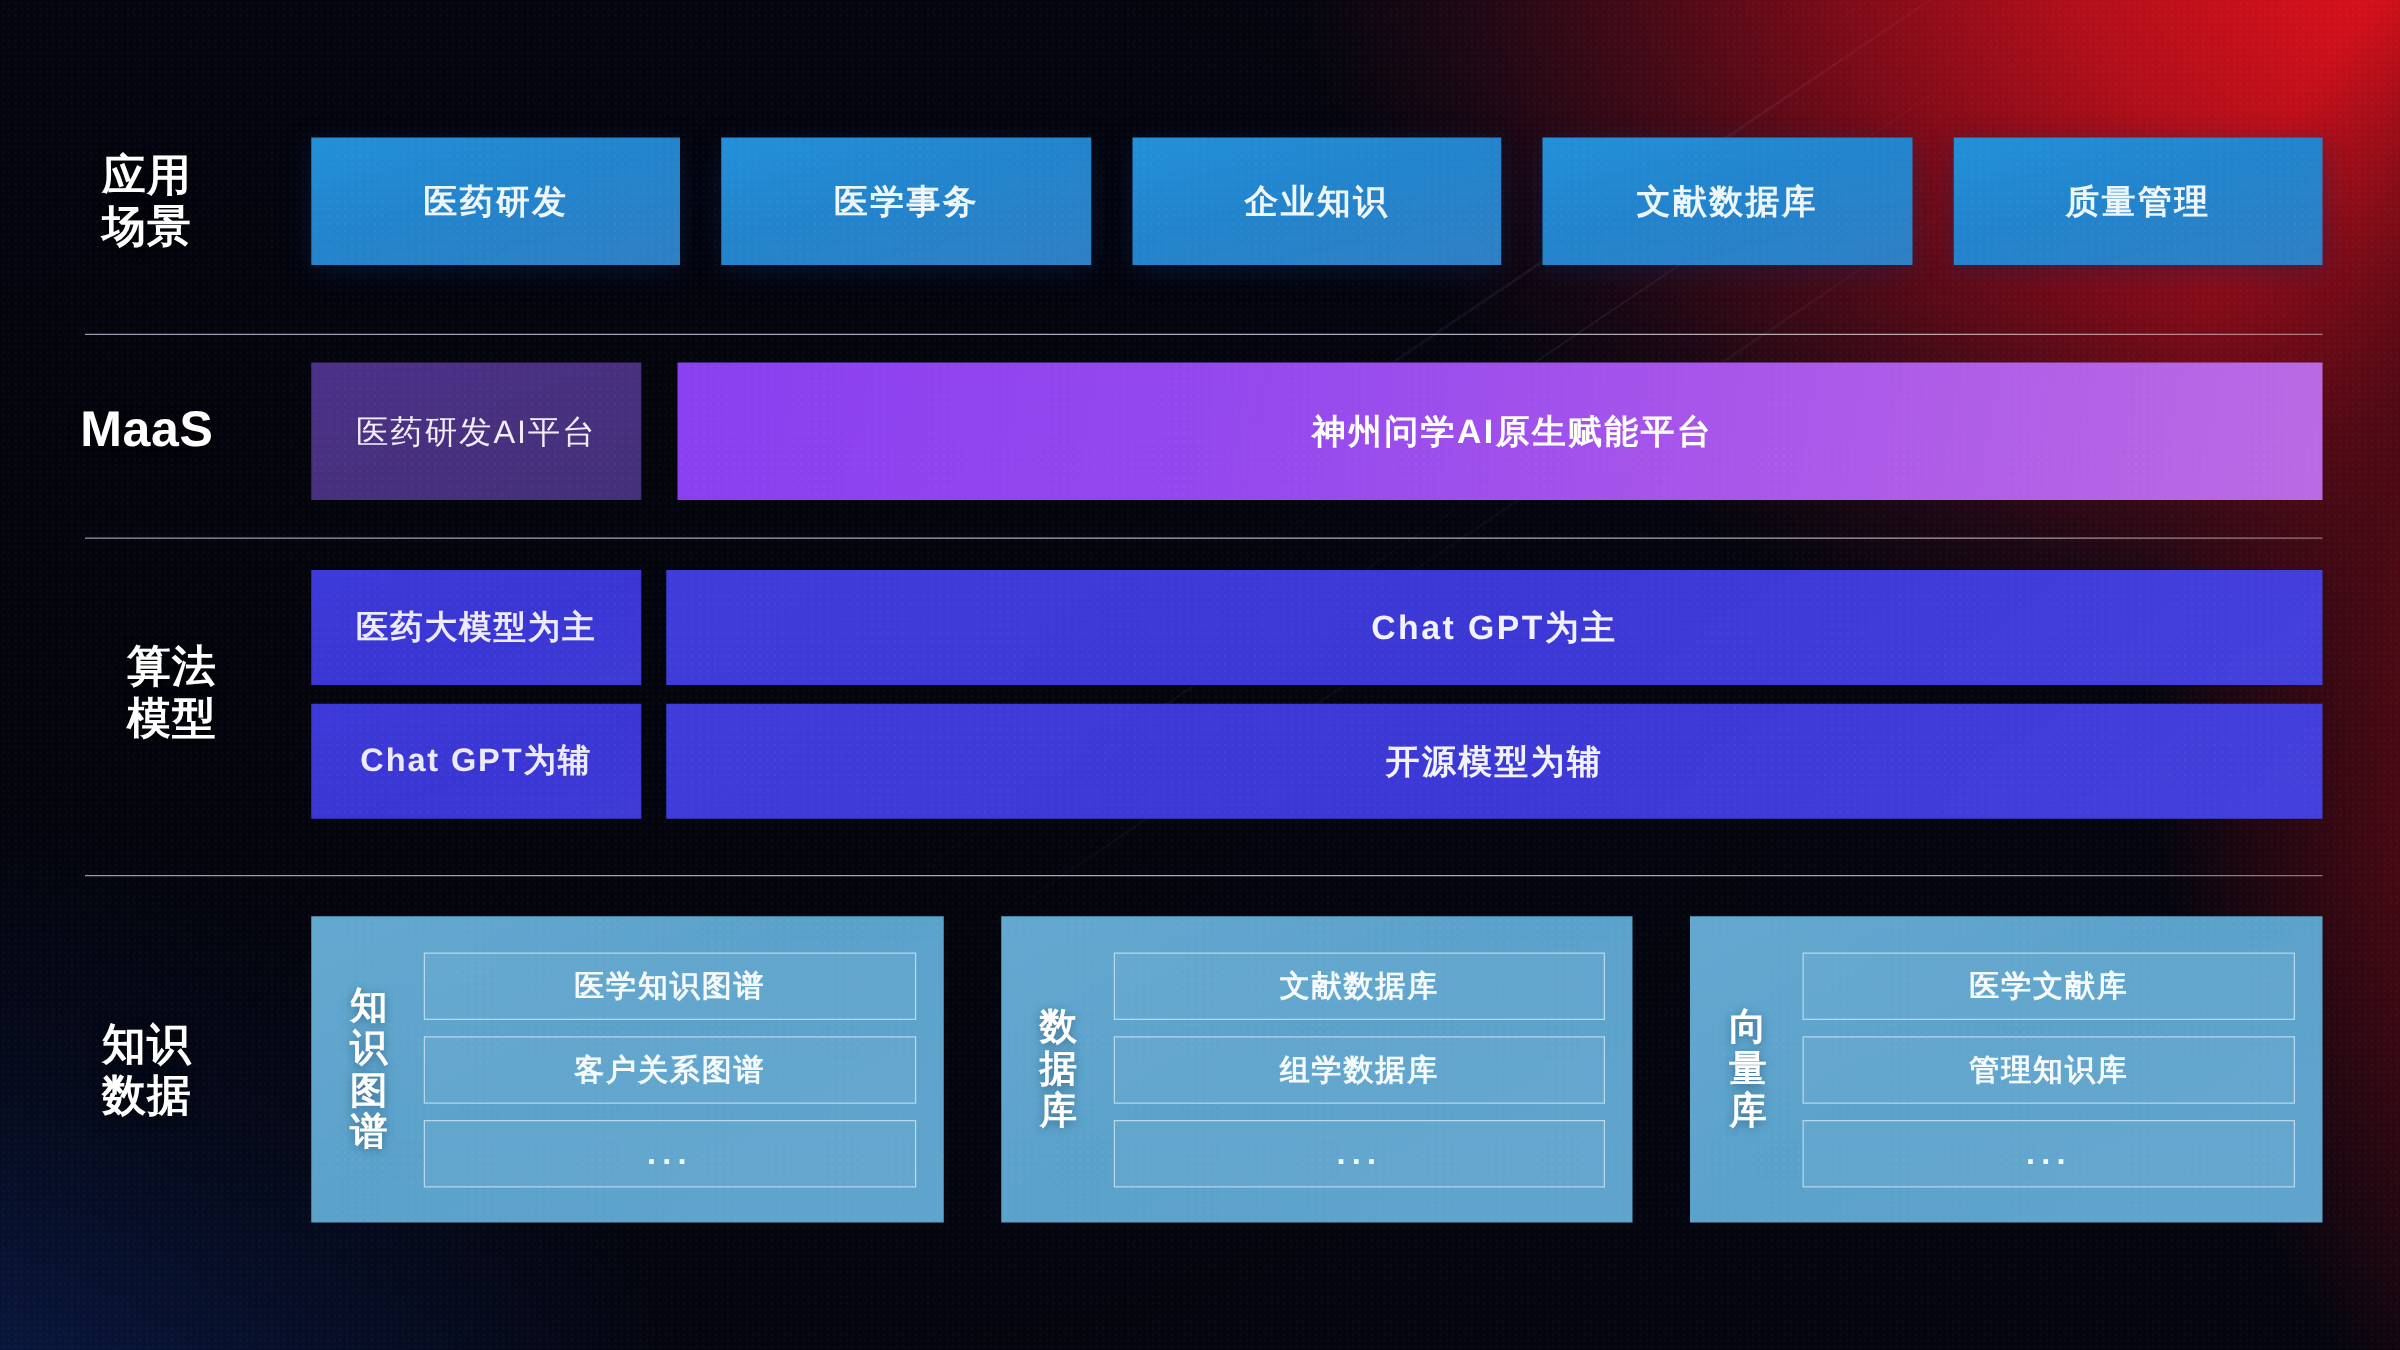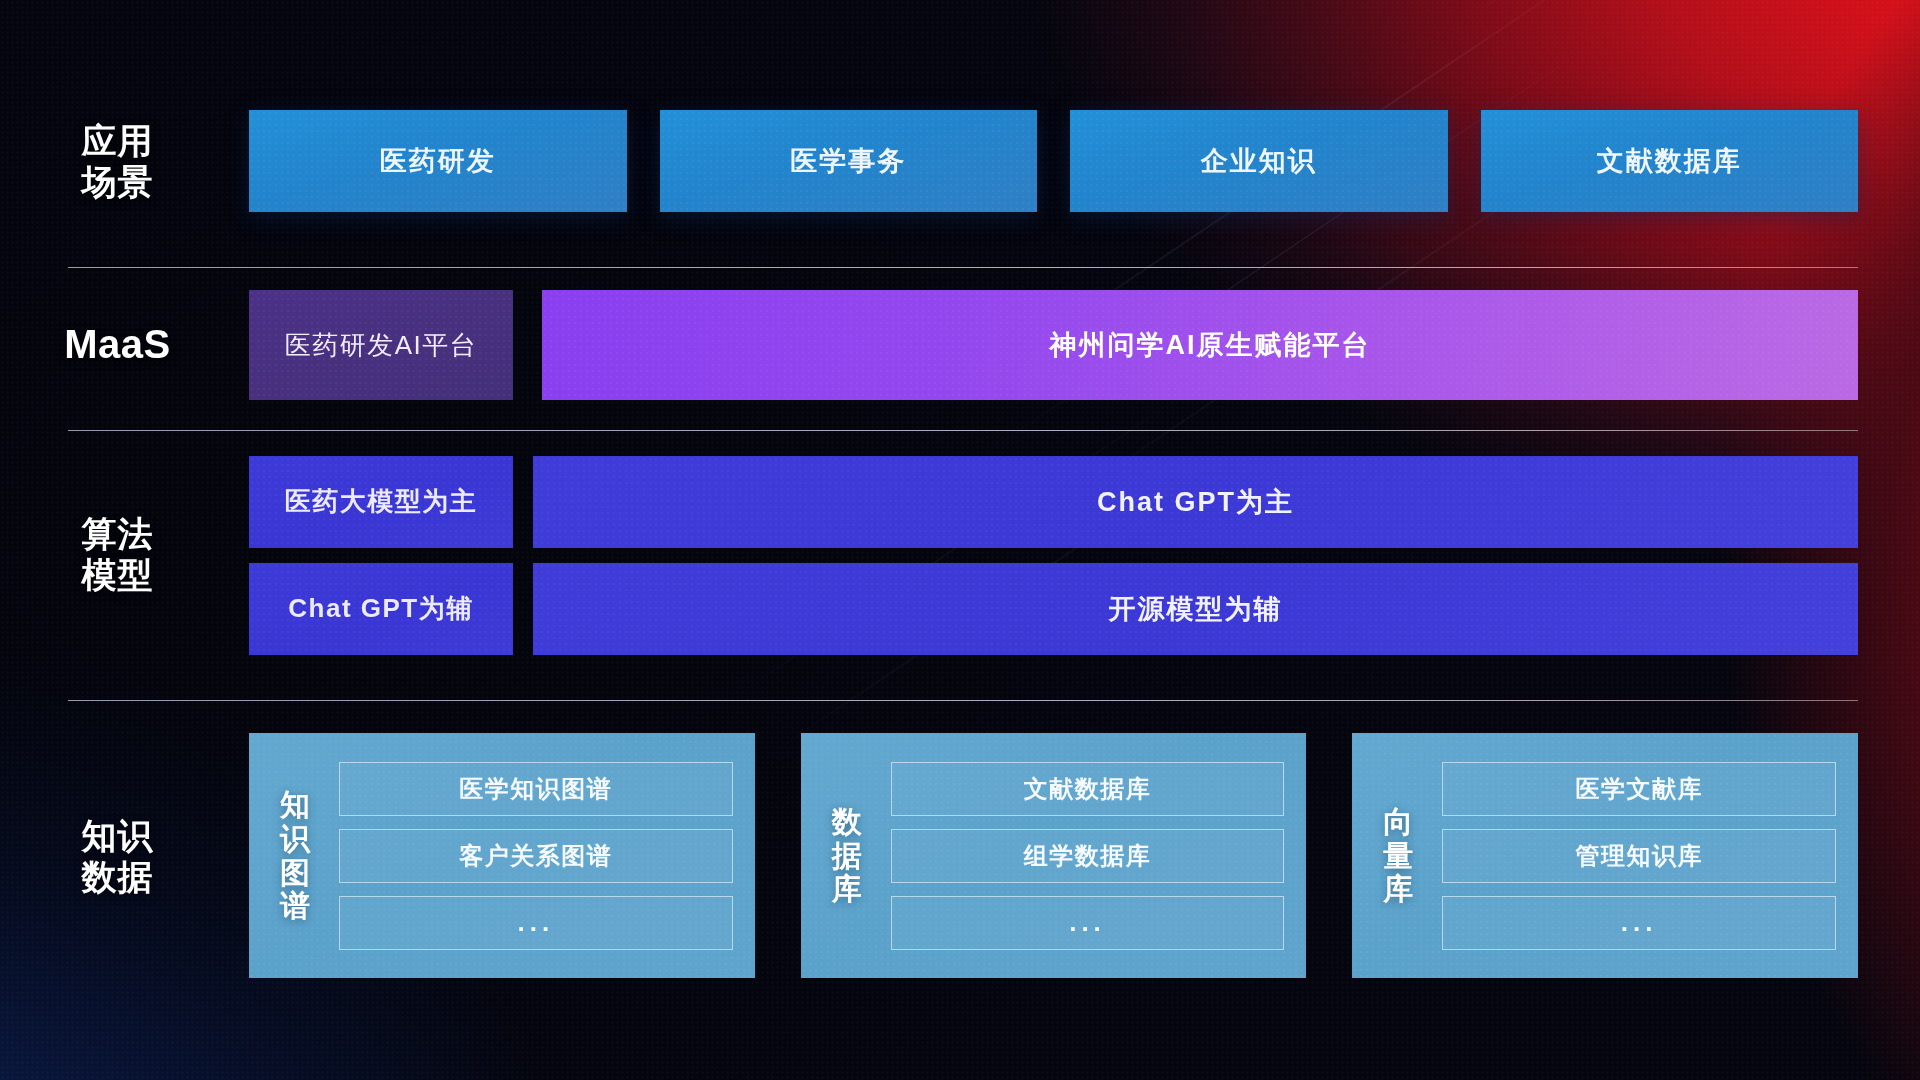--- a/index.html
+++ b/index.html
@@ -342,37 +342,38 @@
   <div class="rows">
 
     <div class="row" style="top:103px; height:116px;">
       <div class="row-label label-cn">应用
 场景</div>
       <div class="boxes">
         <div class="app-box">医药研发</div>
         <div class="app-box">医学事务</div>
         <div class="app-box">企业知识</div>
         <div class="app-box">文献数据库</div>
+        <div class="app-box">质量管理</div>
       </div>
     </div>
 
     <div class="divider" style="top:267px;"></div>
 
     <div class="row maas-row" style="top:290px; height:110px;">
       <div class="row-label label-en">MaaS</div>
       <div class="boxes">
         <div class="maas-left">医药研发AI平台</div>
         <div class="maas-right">神州问学AI原生赋能平台</div>
       </div>
     </div>
 
     <div class="divider" style="top:430px;"></div>
 
     <div class="row" style="top:455px; height:200px;">
-      <div class="row-label label-cn" style="top:58px;">算法
+      <div class="row-label label-cn" style="top:58px;padding-left:20px;">算法
 模型</div>
       <div class="algo-stack">
         <div class="algo-line">
           <div class="algo-left">医药大模型为主</div>
           <div class="algo-right">Chat GPT为主</div>
         </div>
         <div class="algo-line">
           <div class="algo-left">Chat GPT为辅</div>
           <div class="algo-right">开源模型为辅</div>
         </div>

